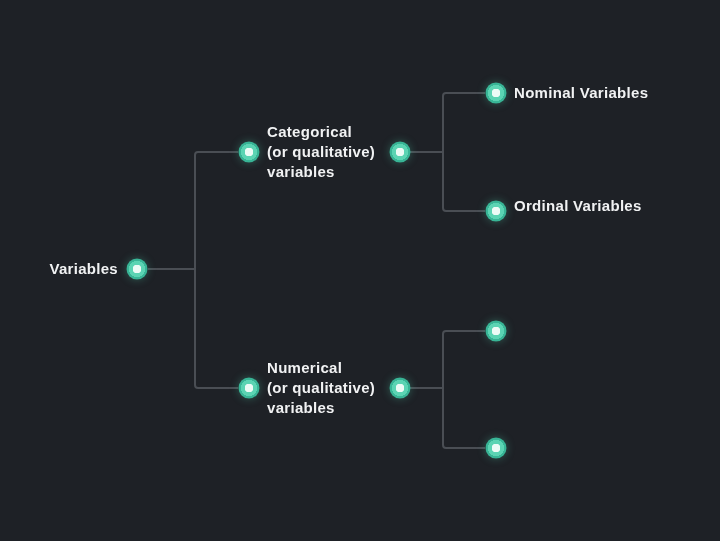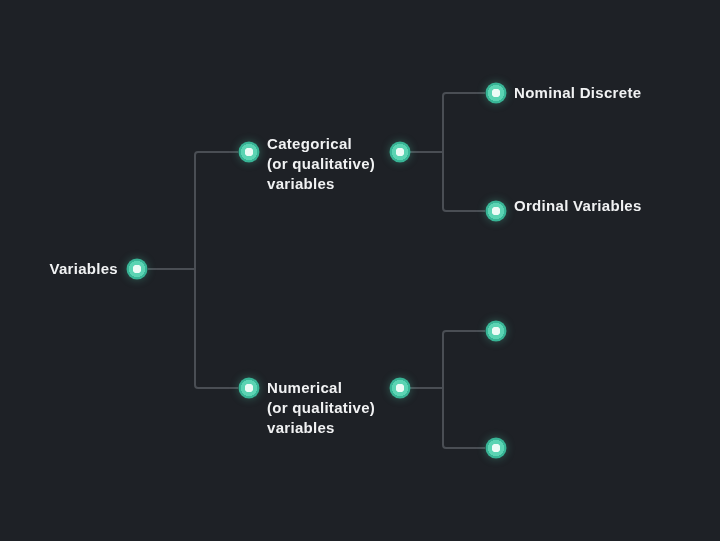--- a/index.html
+++ b/index.html
@@ -60,35 +60,35 @@
       <path d="M148 269 H195 M238 152 H198 Q195 152 195 155 V385 Q195 388 198 388 H238"></path>
       <path d="M410 152 H443 M485 93 H446 Q443 93 443 96 V208 Q443 211 446 211 H485"></path>
       <path d="M410 388 H443 M485 331 H446 Q443 331 443 334 V445 Q443 448 446 448 H485"></path>
     </g>
   </svg>
 
   <div class="label root-label" style="left:15px; top:259px; width:103px;">Variables</div>
   <div class="dot" style="left:137px; top:269px;"></div>
 
   <div class="dot" style="left:249px; top:152px;"></div>
-  <div class="label" style="left:267px; top:122px;margin-top:12px;">
+  <div class="label" style="left:267px; top:122px;">
     <span class="ln">Categorical</span>
     <span class="ln">(or qualitative)</span>
     <span class="ln">variables</span>
   </div>
   <div class="dot" style="left:400px; top:152px;"></div>
 
   <div class="dot" style="left:496px; top:93px;"></div>
-  <div class="label" style="left:514px; top:83px;">Nominal Discrete</div>
+  <div class="label" style="left:514px; top:83px;">Nominal Variables</div>
 
   <div class="dot" style="left:496px; top:211px;"></div>
   <div class="label" style="left:514px; top:196px;">Ordinal Variables</div>
 
   <div class="dot" style="left:249px; top:388px;"></div>
-  <div class="label" style="left:267px; top:358px;margin-top:20px;">
+  <div class="label" style="left:267px; top:358px;">
     <span class="ln">Numerical</span>
     <span class="ln">(or qualitative)</span>
     <span class="ln">variables</span>
   </div>
   <div class="dot" style="left:400px; top:388px;"></div>
 
   <div class="dot" style="left:496px; top:331px;"></div>
 
   <div class="dot" style="left:496px; top:448px;"></div>
 

